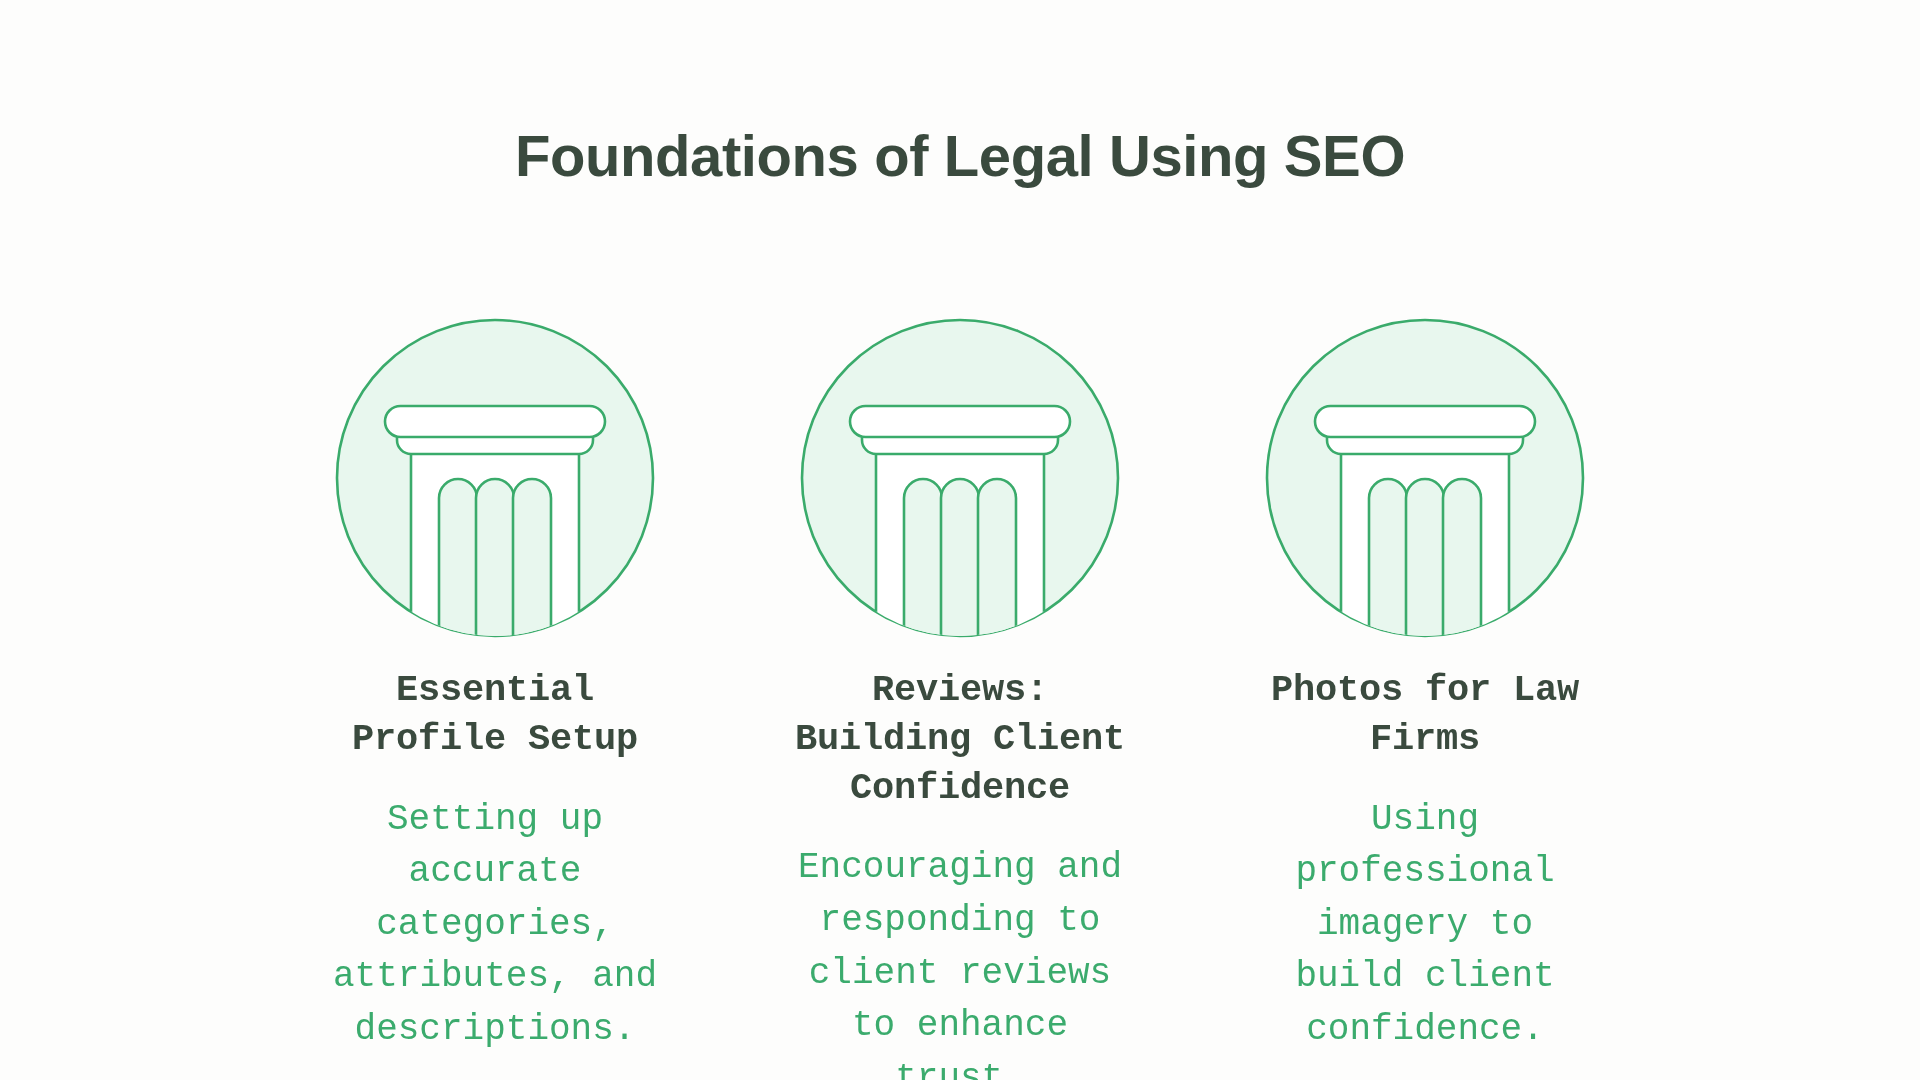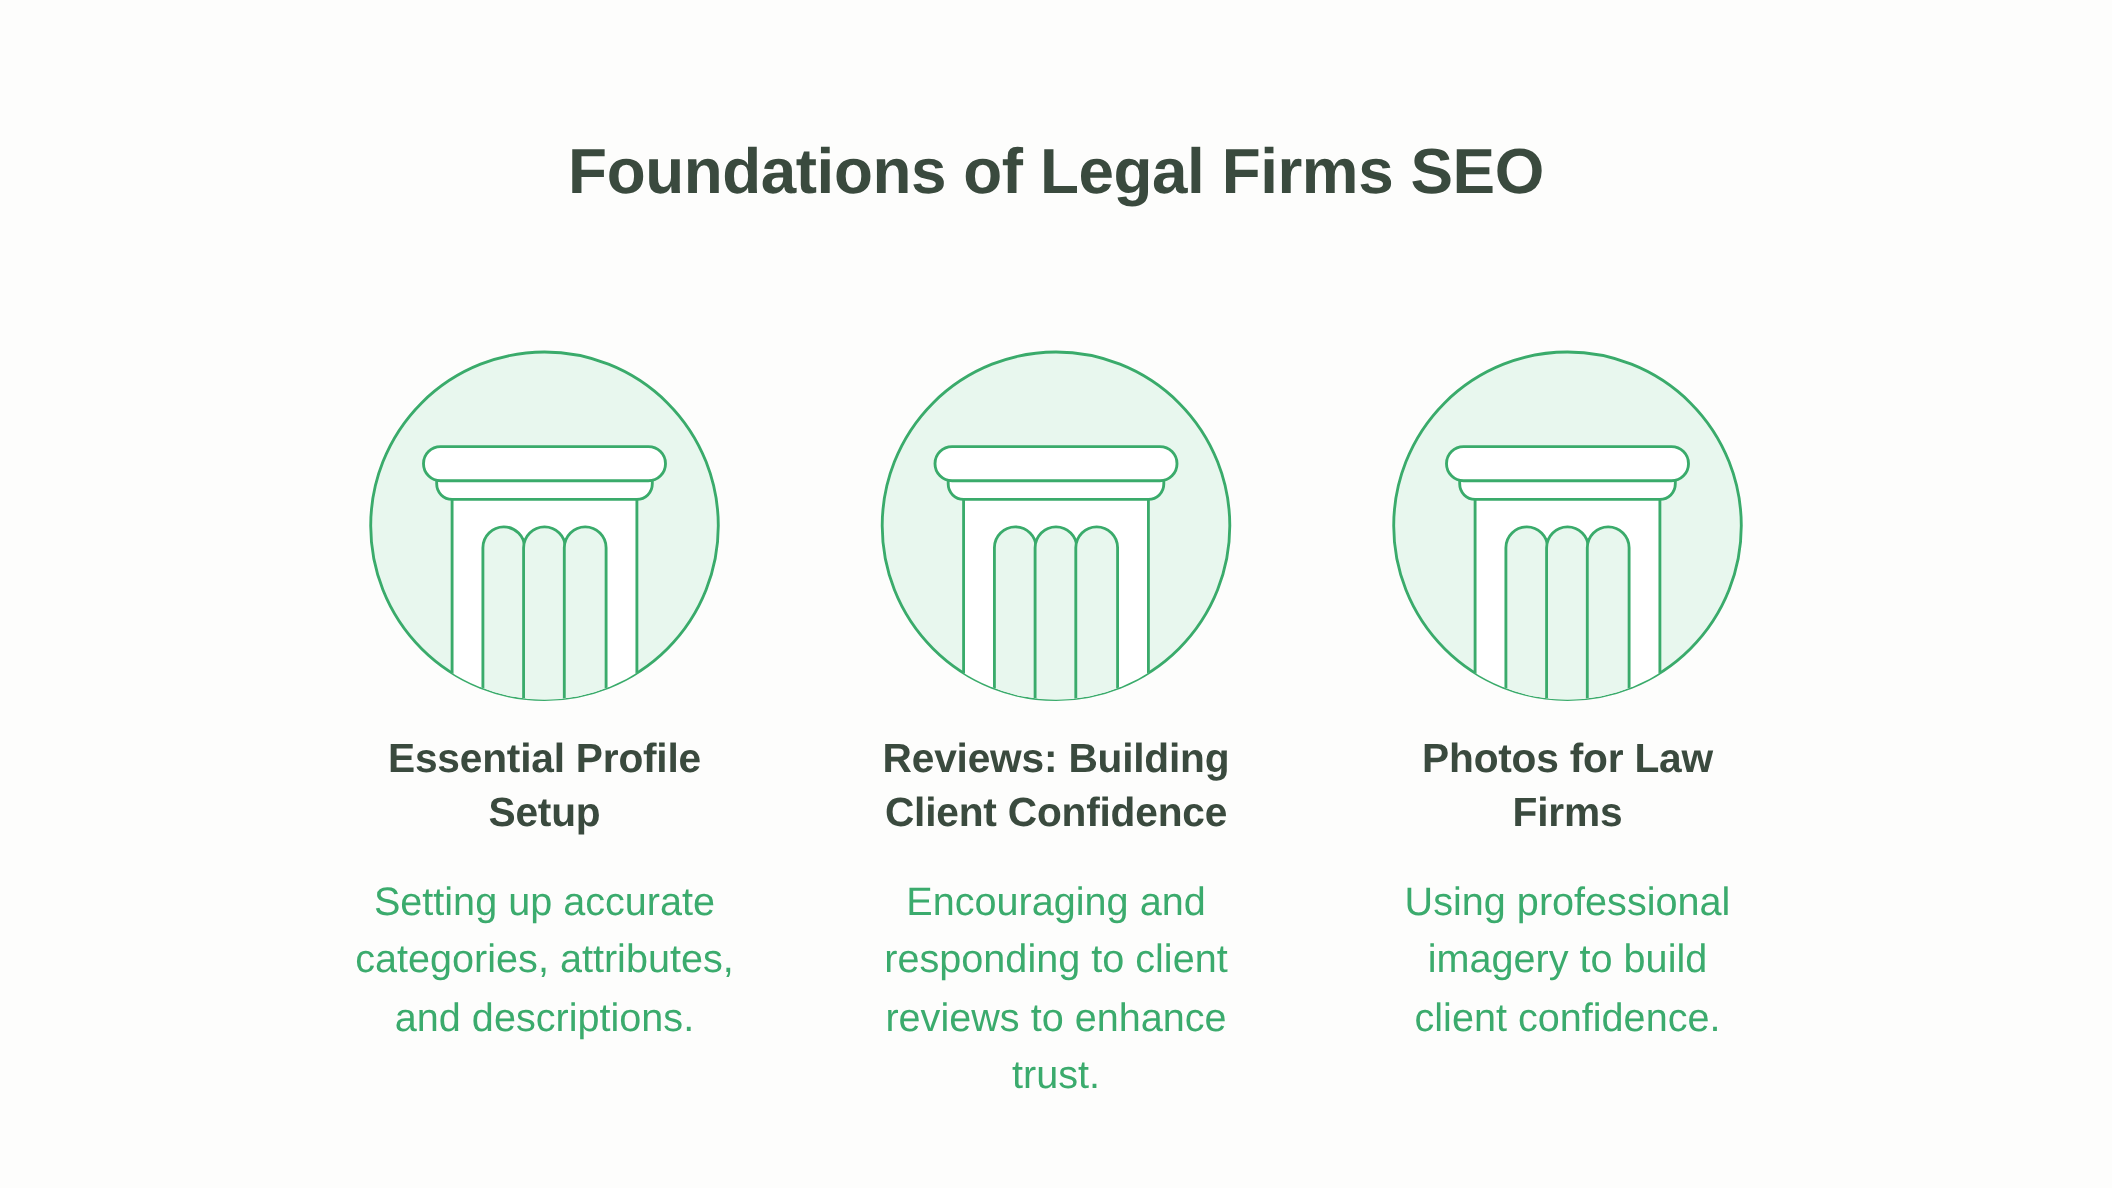--- a/index.html
+++ b/index.html
@@ -52,20 +52,21 @@
     justify-content: space-between;
     align-items: flex-start;
   }
 
   .card {
     width: 400px;
     display: flex;
     flex-direction: column;
     align-items: center;
     text-align: center;
+    font-family: Liberation Mono, monospace;
   }
 
   .icon-wrap {
     width: 320px;
     height: 320px;
     display: block;
   }
   .icon-wrap svg {
     display: block;
     width: 320px;
@@ -102,21 +103,21 @@
 
   .card-1 .card-body { max-width: 350px; }
   .card-2 .card-body { max-width: 340px; }
   .card-3 .card-body { max-width: 355px; }
 </style>
 </head>
 <body>
 
 <div class="slide">
 
-  <h1 class="page-title">Foundations of Legal Firms SEO</h1>
+  <h1 class="page-title">Foundations of Legal Using SEO</h1>
 
   <div class="cards">
 
     <div class="card card-1">
       <div class="icon-wrap">
         <svg viewBox="0 0 320 320" xmlns="http://www.w3.org/2000/svg" aria-hidden="true">
           <defs>
             <clipPath id="circClip1">
               <circle cx="160" cy="160" r="158"></circle>
             </clipPath>

